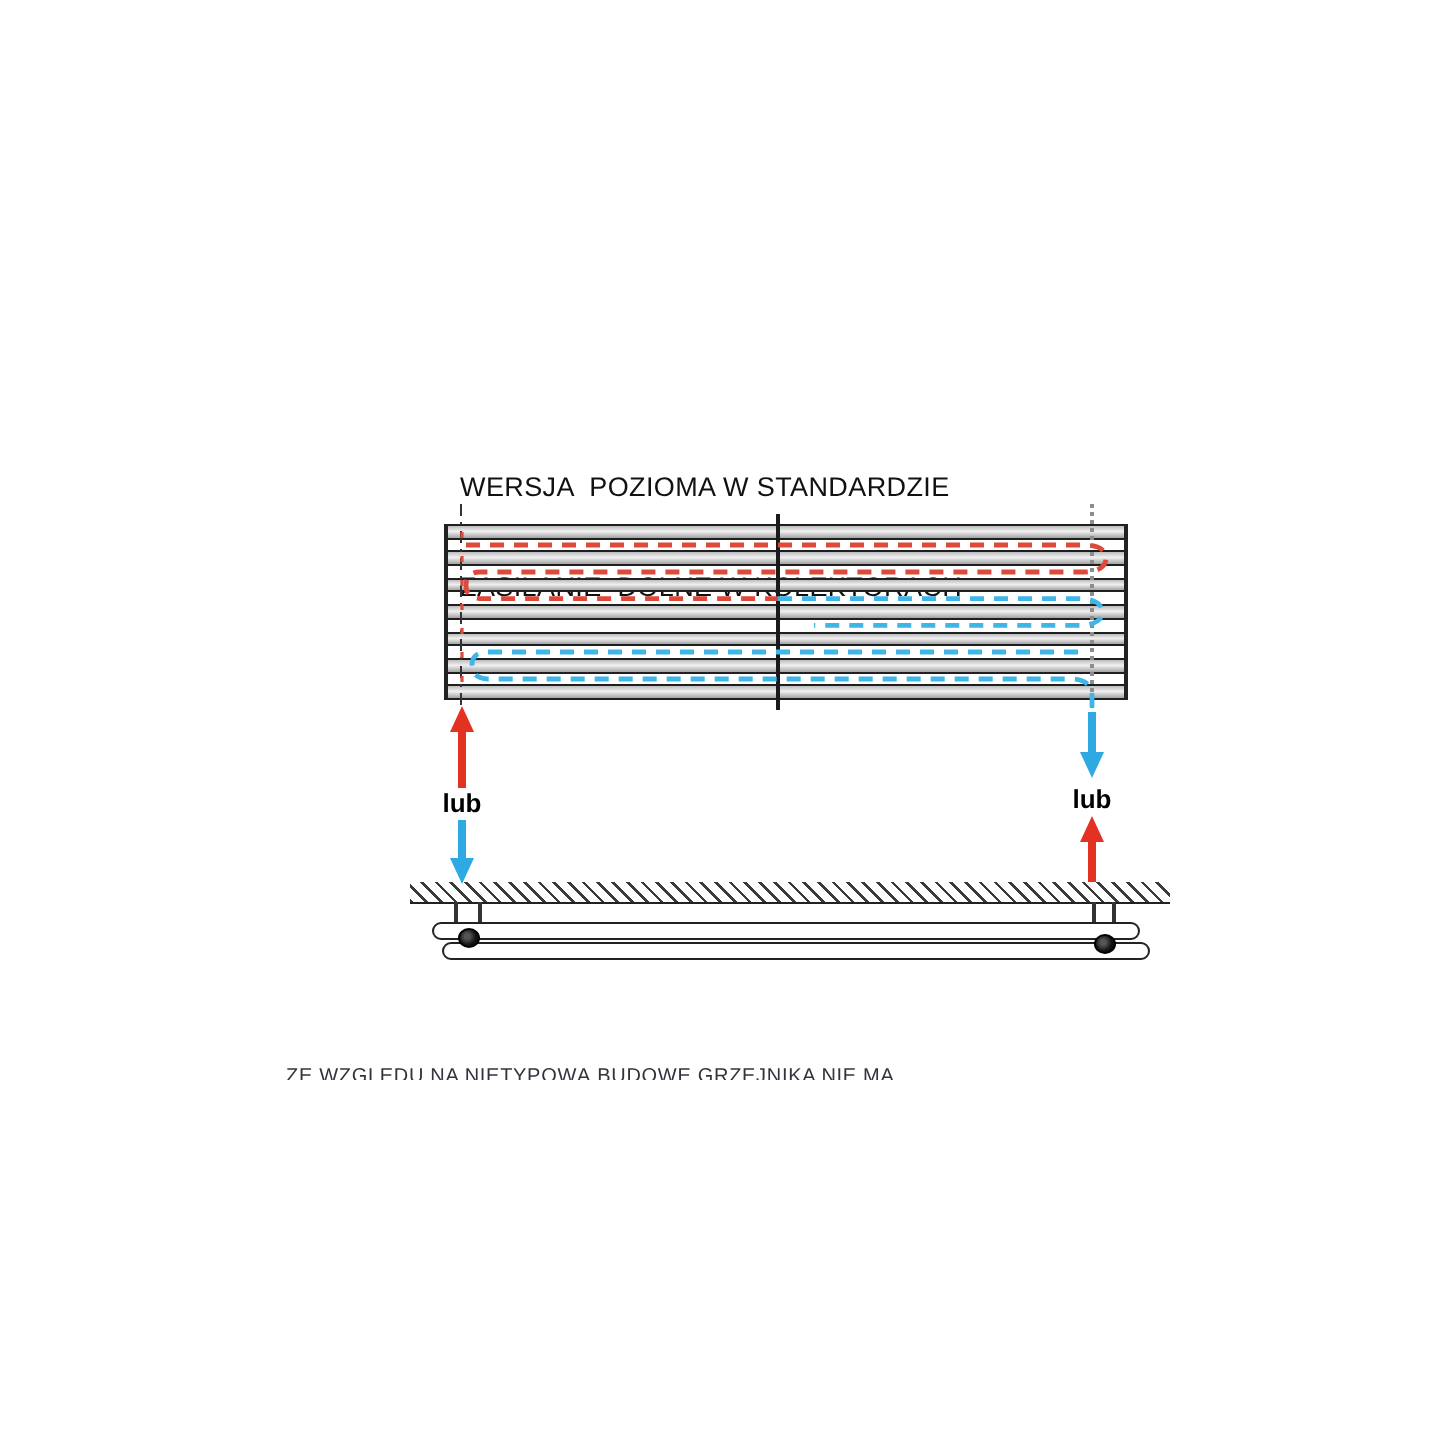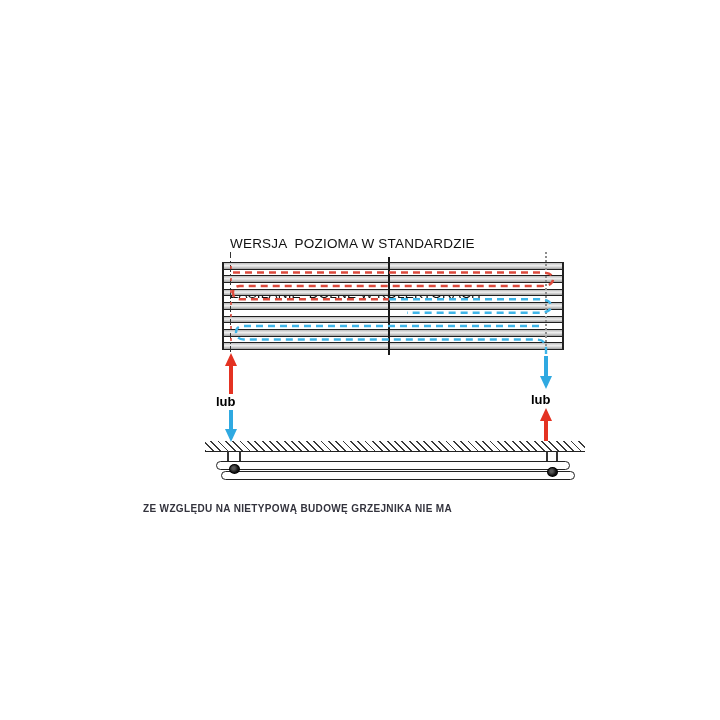--- a/index.html
+++ b/index.html
@@ -28,40 +28,40 @@
   
   .flow-svg{position:absolute;left:200px;top:250px;pointer-events:none;}
 
   
   .stem{position:absolute;width:4px;}
   .stem.red{background:var(--supply-red);}
   .stem.blue{background:var(--return-blue);}
   .head{position:absolute;width:0;height:0;border-left:6.5px solid transparent;border-right:6.5px solid transparent;}
   .head.up.red{border-bottom:13px solid var(--supply-red);}
   .head.down.blue{border-top:13px solid var(--return-blue);}
-  .or-label{position:absolute;width:30px;text-align:left;font-size:13px;font-weight:bold;color:#000;}
+  .or-label{position:absolute;width:30px;text-align:center;font-size:13px;font-weight:bold;color:#000;}
 
   
   .floor{position:absolute;left:205px;top:441px;width:380px;height:9.5px;
      background:repeating-linear-gradient(45deg,#3a3a3a 0 1.3px,transparent 1.3px 5.2px);
      border-bottom:1.6px solid #222;}
 
   
   .capsule{position:absolute;height:9px;box-sizing:border-box;border:1.5px solid #222;
            border-radius:5px;background:#fff;}
   .cap-top{left:216px;top:461px;width:354px;}
   .cap-bot{left:221px;top:470.5px;width:354px;}
   .connector{position:absolute;width:1.6px;background:#333;}
   .fitting{position:absolute;width:11px;height:10px;border-radius:50%;
            background:radial-gradient(circle at 40% 40%,#555 0 18%,#111 60%);
            border:1px solid #000;box-sizing:border-box;}
 
   
-  .note{position:absolute;left:143px;top:502px;font-size:10px;line-height:13px;
-        color:#33333d;letter-spacing:.35px;font-weight:bold;}
+  .note{position:absolute;left:143px;top:532px;font-size:10px;line-height:13px;
+        color:#33333d;letter-spacing:.35px;}
 </style>
 </head>
 <body>
 
 <div id="page">
 
   <div class="title">
     <div>WERSJA  POZIOMA W STANDARDZIE</div>
     <div>ZASILANIE  DOLNE W KOLEKTORACH</div>
   </div>

